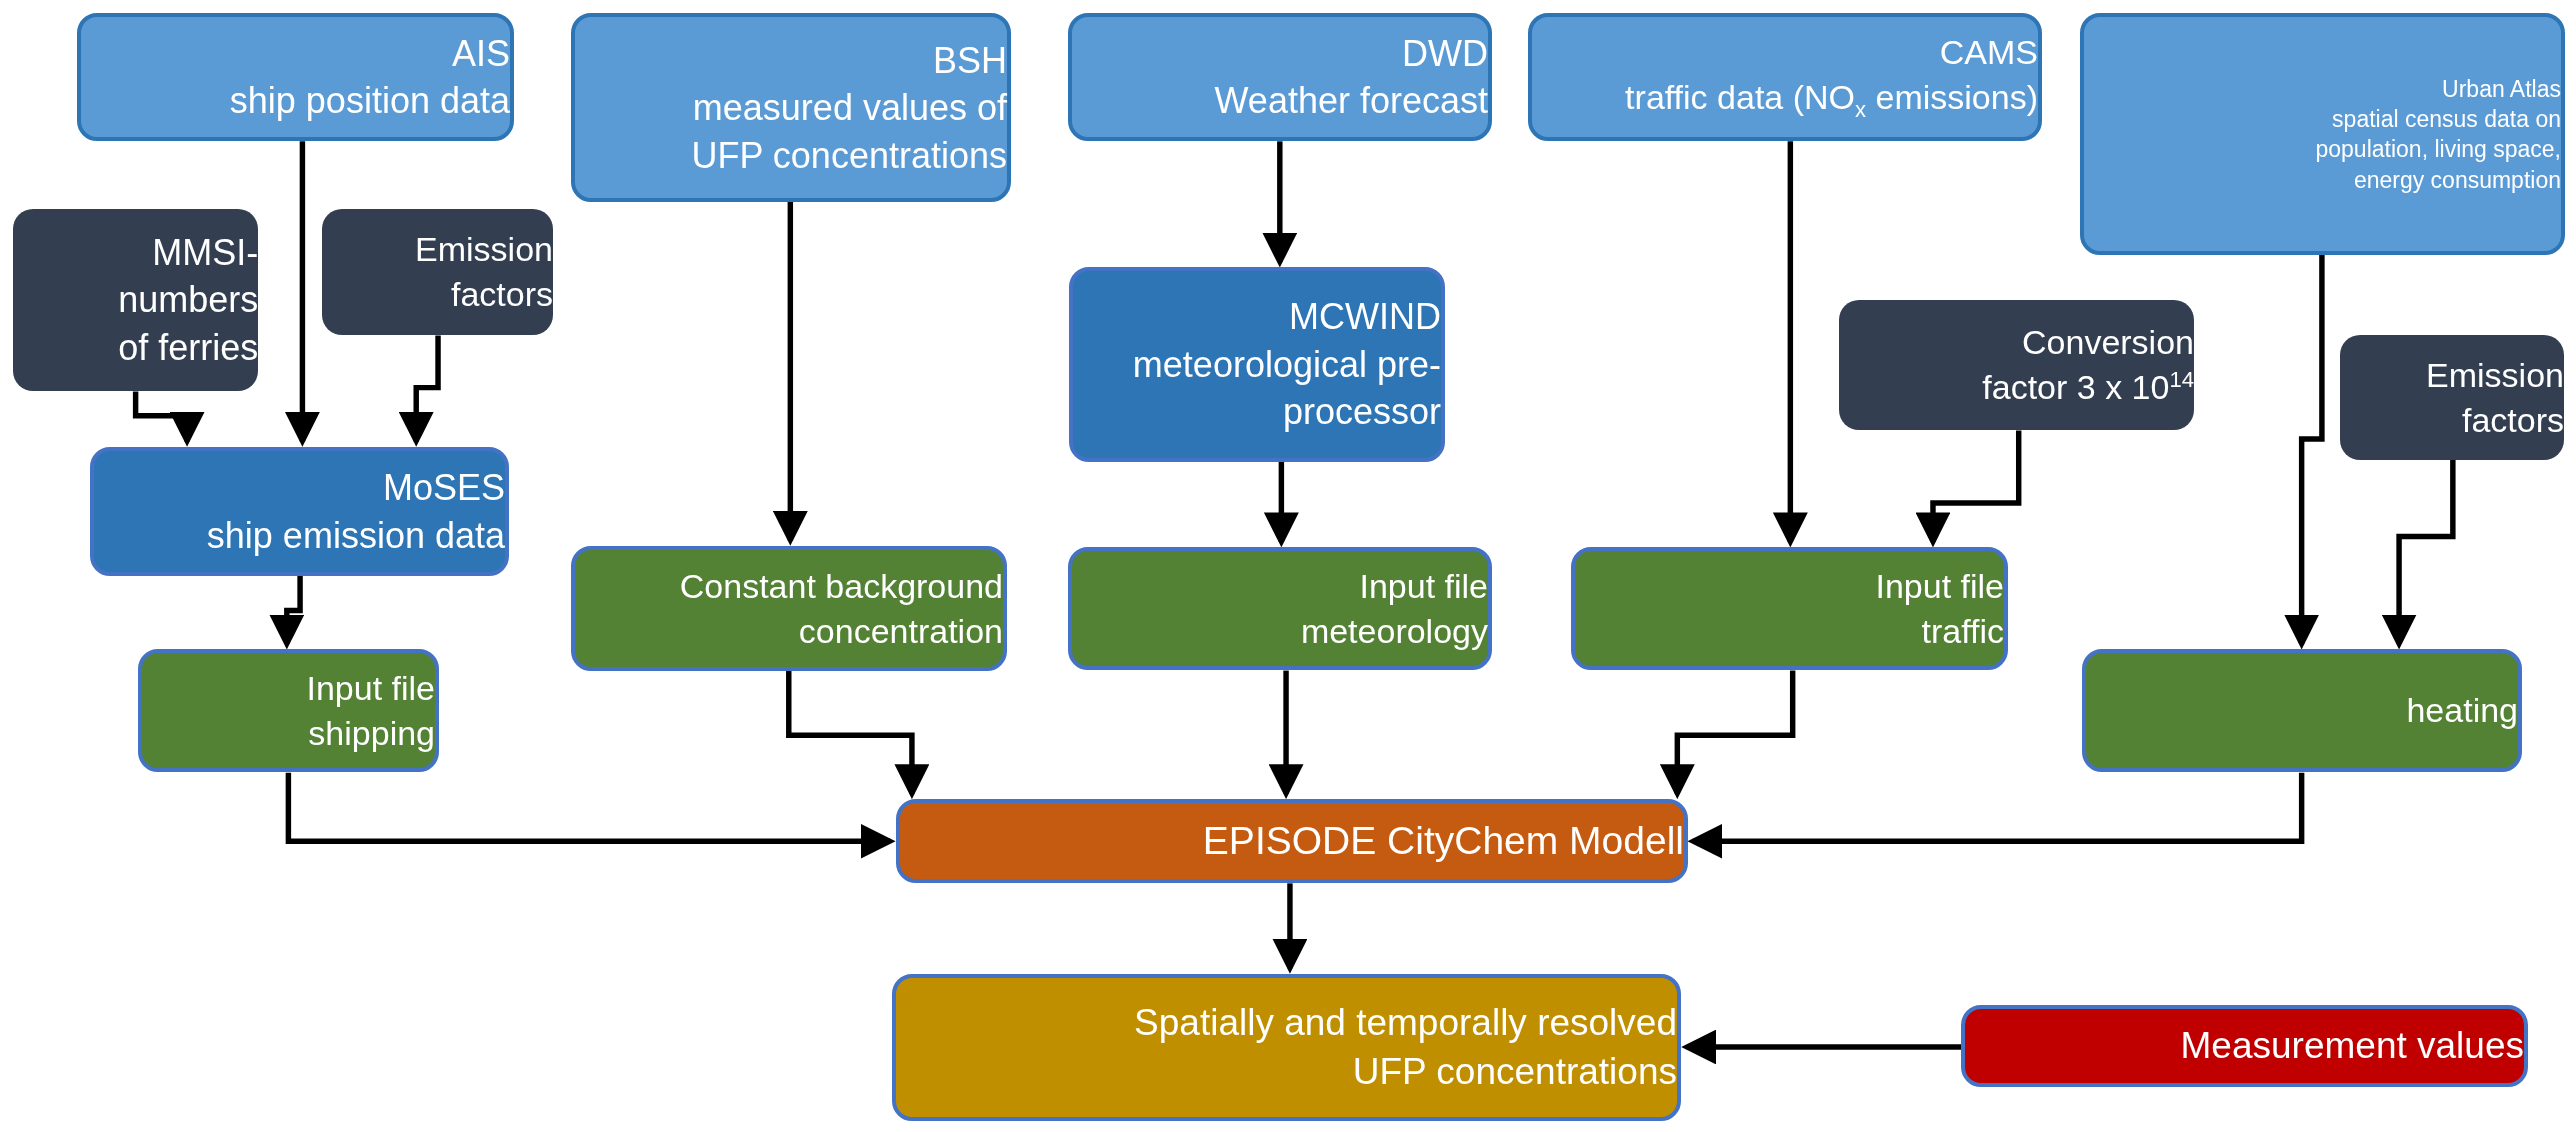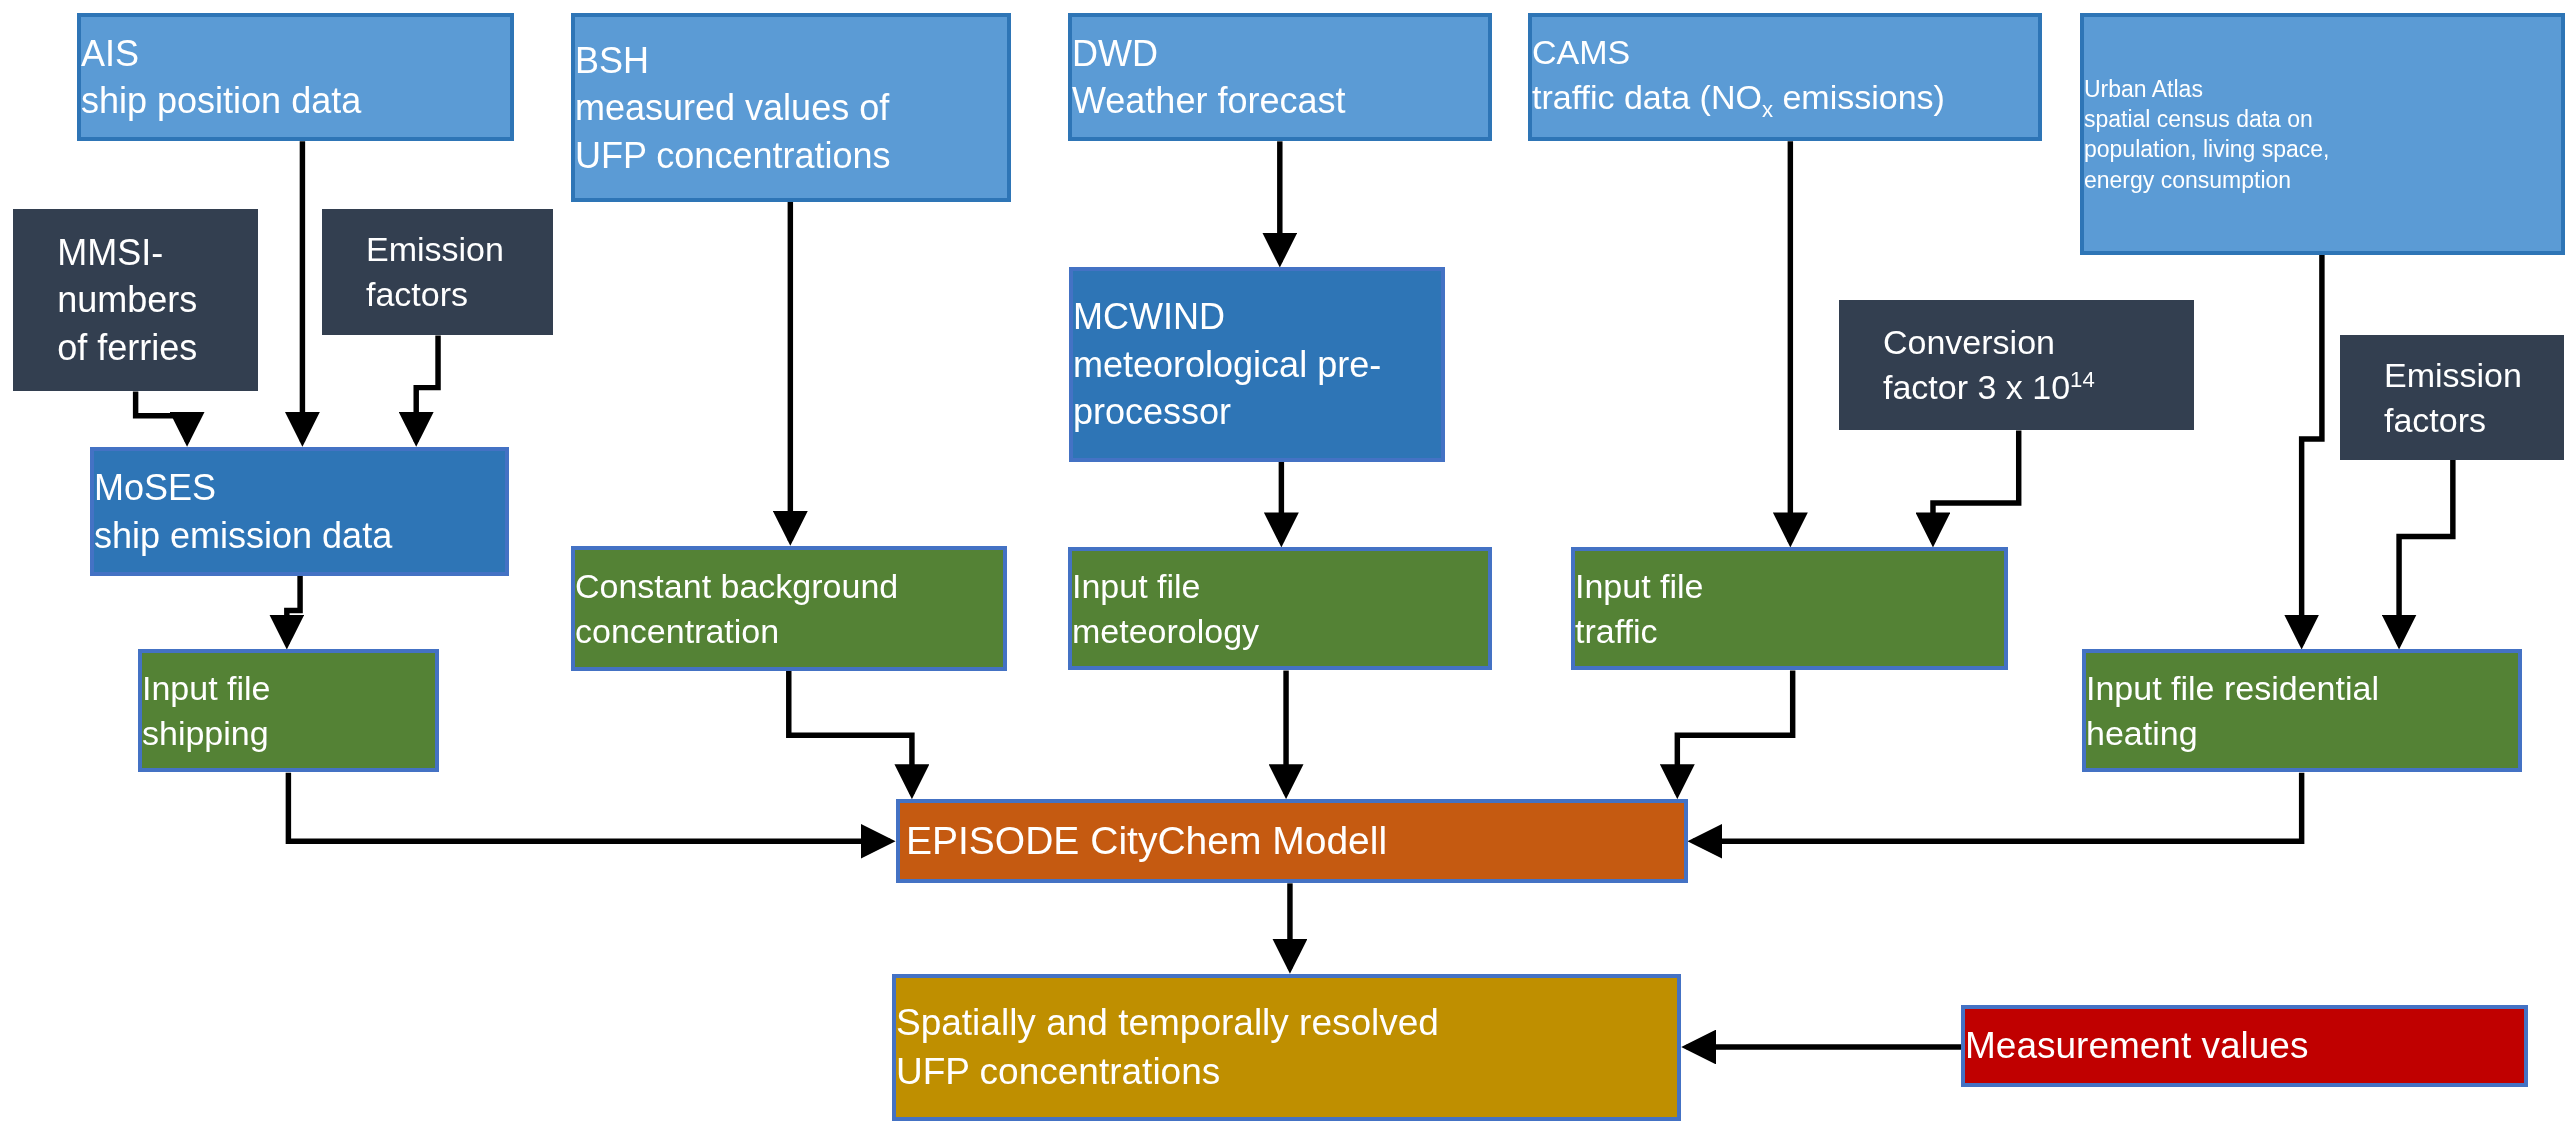--- a/index.html
+++ b/index.html
@@ -1,20 +1,20 @@
 <!DOCTYPE html>
 <html style="font-size:12.5px"><head>
 <meta charset="utf-8">
 <style>
   html,body{margin:0;padding:0;background:#ffffff;}
   #canvas{position:relative;width:2576px;height:1133px;background:#ffffff;overflow:hidden;
           font-family:"Liberation Sans",sans-serif;}
   #wires{position:absolute;left:0;top:0;width:2576px;height:1133px;}
-  .box{position:absolute;display:flex;flex-direction:column;justify-content:center;align-items:flex-start;
-       text-align:center;color:#ffffff;box-sizing:border-box;line-height:1.32;}
+  .box{position:absolute;display:flex;flex-direction:column;justify-content:center;align-items:flex-end;
+       text-align:center;color:#ffffff;box-sizing:border-box;line-height:1.32;border-radius:20px;}
   .c-lightblue{background:#5B9BD5;border:4.7px solid #2E75B6;}
   .c-blue{background:#2E75B6;border:4.7px solid #4472C4;}
   .c-dark{background:#333F50;padding-left:44px;}
   .c-green{background:#548235;border:4.7px solid #4472C4;}
   .c-orange{background:#C55A11;border:4.7px solid #4472C4;}
   .c-gold{background:#BF8F00;border:4.7px solid #4472C4;}
   .c-red{background:#C00000;border:4.7px solid #4472C4;}
   .fs44{font-size:34px;} .fs45{font-size:23px;} .fs46{font-size:36px;}
   .fs47{font-size:37px;} .fs48{font-size:37px;} .fs50{font-size:39px;padding-left:6px;}
   sub{font-size:0.65em;} sup{font-size:0.65em;}
@@ -126,21 +126,20 @@
     <div>Input file</div>
     <div>traffic</div>
   </div>
 
   <div class="box c-green fs44" style="left:138px;top:649px;width:301px;height:123px;">
     <div>Input file</div>
     <div>shipping</div>
   </div>
 
   <div class="box c-green fs44" style="left:2082px;top:649px;width:440px;height:123px;">
-    <div>Input file residential</div>
     <div>heating</div>
   </div>
 
   <div class="box c-orange fs50" style="left:896px;top:799px;width:792px;height:84px;">
     <div>EPISODE CityChem Modell</div>
   </div>
 
   <div class="box c-gold fs47" style="left:892px;top:974px;width:789px;height:147px;">
     <div>Spatially and temporally resolved</div>
     <div>UFP concentrations</div>

